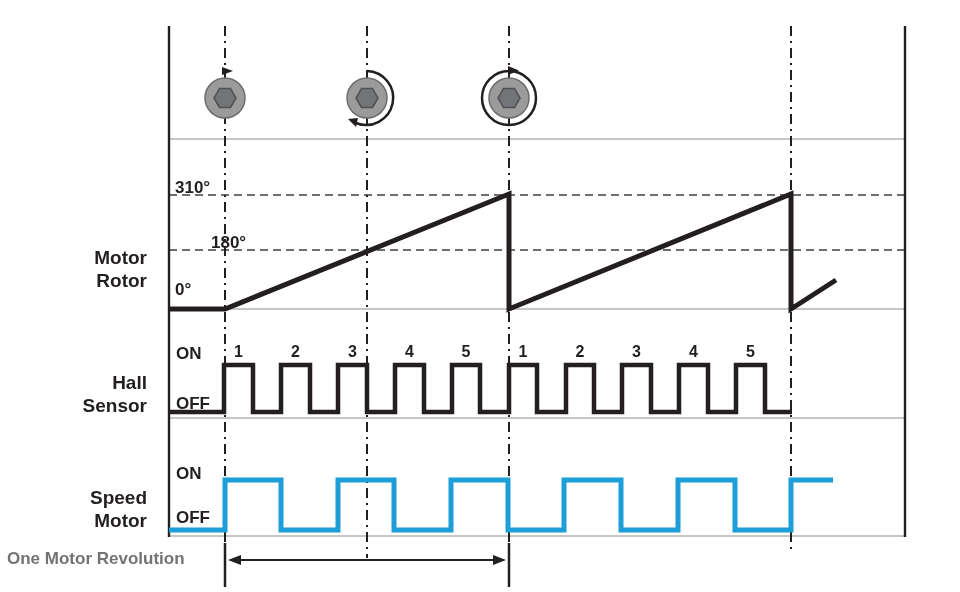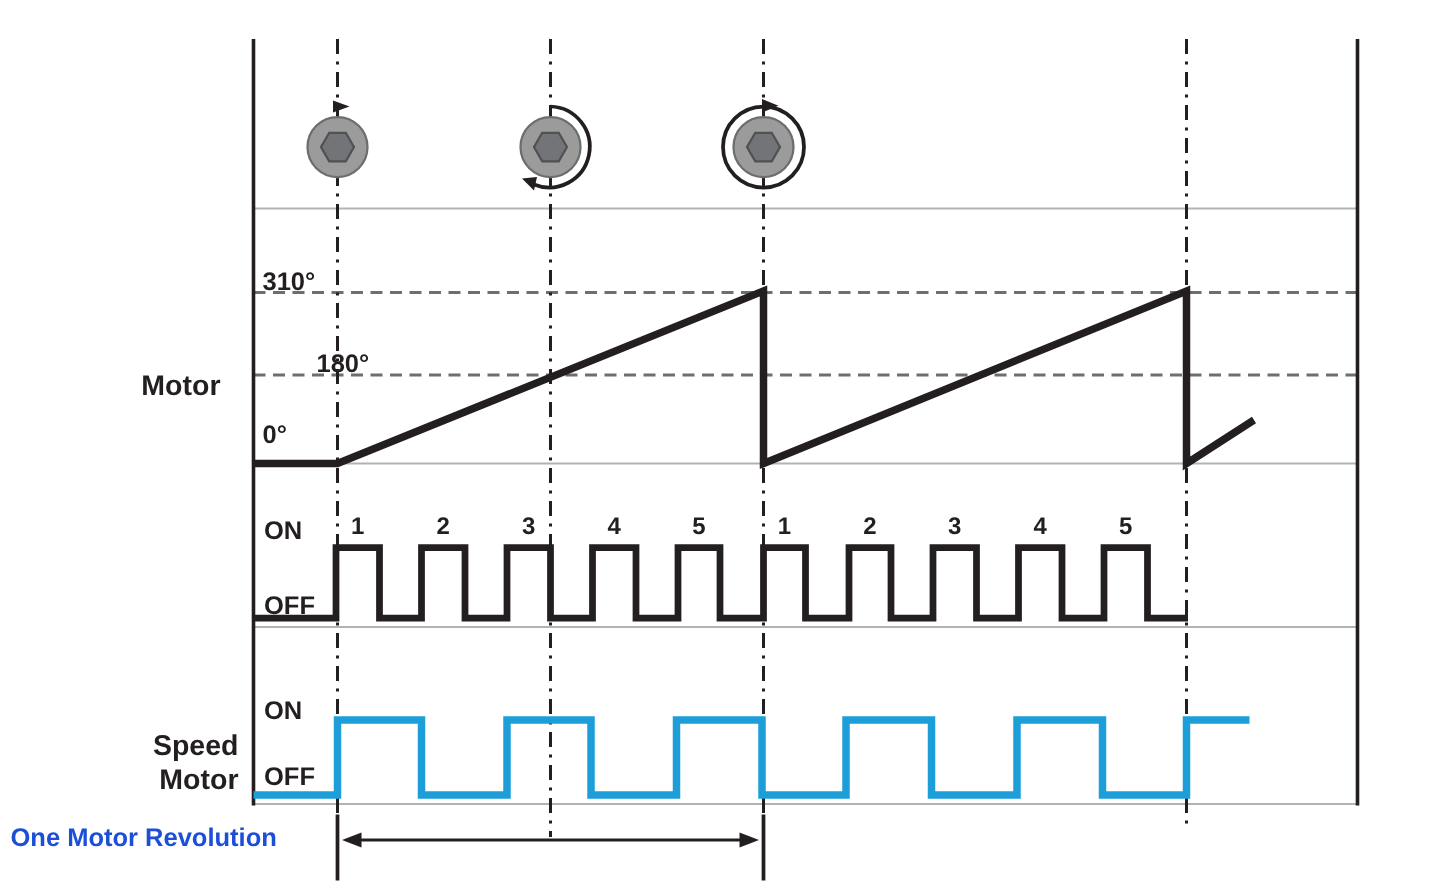--- a/index.html
+++ b/index.html
@@ -3,21 +3,21 @@
 <meta charset="utf-8">
 <style>
   html,body{margin:0;padding:0;background:#ffffff;}
   #stage{position:relative;width:960px;height:592px;background:#ffffff;overflow:hidden;
          font-family:"Liberation Sans", sans-serif;color:#231f20;}
   #diagram-svg{position:absolute;left:0;top:0;}
   .biglabel{position:absolute;left:0;width:147px;text-align:right;font-weight:700;
             font-size:19px;line-height:23px;color:#231f20;}
   .ticklabel{position:absolute;font-weight:700;font-size:17px;color:#231f20;white-space:nowrap;}
   .pulse-num{position:absolute;transform:translateX(-50%);font-weight:700;font-size:16px;color:#231f20;}
-  #one-rev-label{position:absolute;left:7px;top:549px;font-weight:700;font-size:17px;color:#1d4ed8;}
+  #one-rev-label{position:absolute;left:7px;top:549px;font-weight:700;font-size:17px;color:#737373;}
 </style>
 </head>
 <body>
 
 <div id="stage">
 
   <svg id="diagram-svg" width="960" height="592" viewBox="0 0 960 592">
       <line x1="169" y1="139" x2="905" y2="139" stroke="#b3b3b3" stroke-width="1.3"></line>
       <line x1="169" y1="309" x2="905" y2="309" stroke="#b3b3b3" stroke-width="1.3"></line>
       <line x1="169" y1="418" x2="905" y2="418" stroke="#b3b3b3" stroke-width="1.3"></line>
@@ -46,24 +46,29 @@
       <polygon points="508,66 508,75 519,70.5" fill="#231f20"></polygon>
       <line x1="225" y1="543" x2="225" y2="587" stroke="#231f20" stroke-width="2.5"></line>
       <line x1="509" y1="543" x2="509" y2="587" stroke="#231f20" stroke-width="2.5"></line>
       <line x1="237" y1="560" x2="497" y2="560" stroke="#231f20" stroke-width="2"></line>
       <polygon points="228,560 241,555 241,565" fill="#231f20"></polygon>
       <polygon points="506,560 493,555 493,565" fill="#231f20"></polygon>
     </svg>
 
   <div class="biglabel" id="label-mrp" style="top: 246px;">
     <div>Motor</div>
+    <div>Rotor</div>
   </div>
 
+  <div class="biglabel" id="label-hall" style="top: 371px;">
+    <div>Hall</div>
+    <div>Sensor</div>
+  </div>
 
-  <div class="biglabel" id="label-speed" style="top: 486px; padding-left: 12px;">
+  <div class="biglabel" id="label-speed" style="top: 486px;">
     <div>Speed</div>
     <div>Motor</div>
   </div>
 
   <div class="ticklabel" id="tick-360" style="left: 175px; top: 178px;">310°</div>
   <div class="ticklabel" id="tick-180" style="left: 175px; top: 233px; margin-left: 36px;">180°</div>
   <div class="ticklabel" id="tick-0" style="left: 175px; top: 280px;">0°</div>
 
   <div class="ticklabel" id="hall-on" style="left: 176px; top: 344px;">ON</div>
   <div class="ticklabel" id="hall-off" style="left: 176px; top: 394px;">OFF</div>

